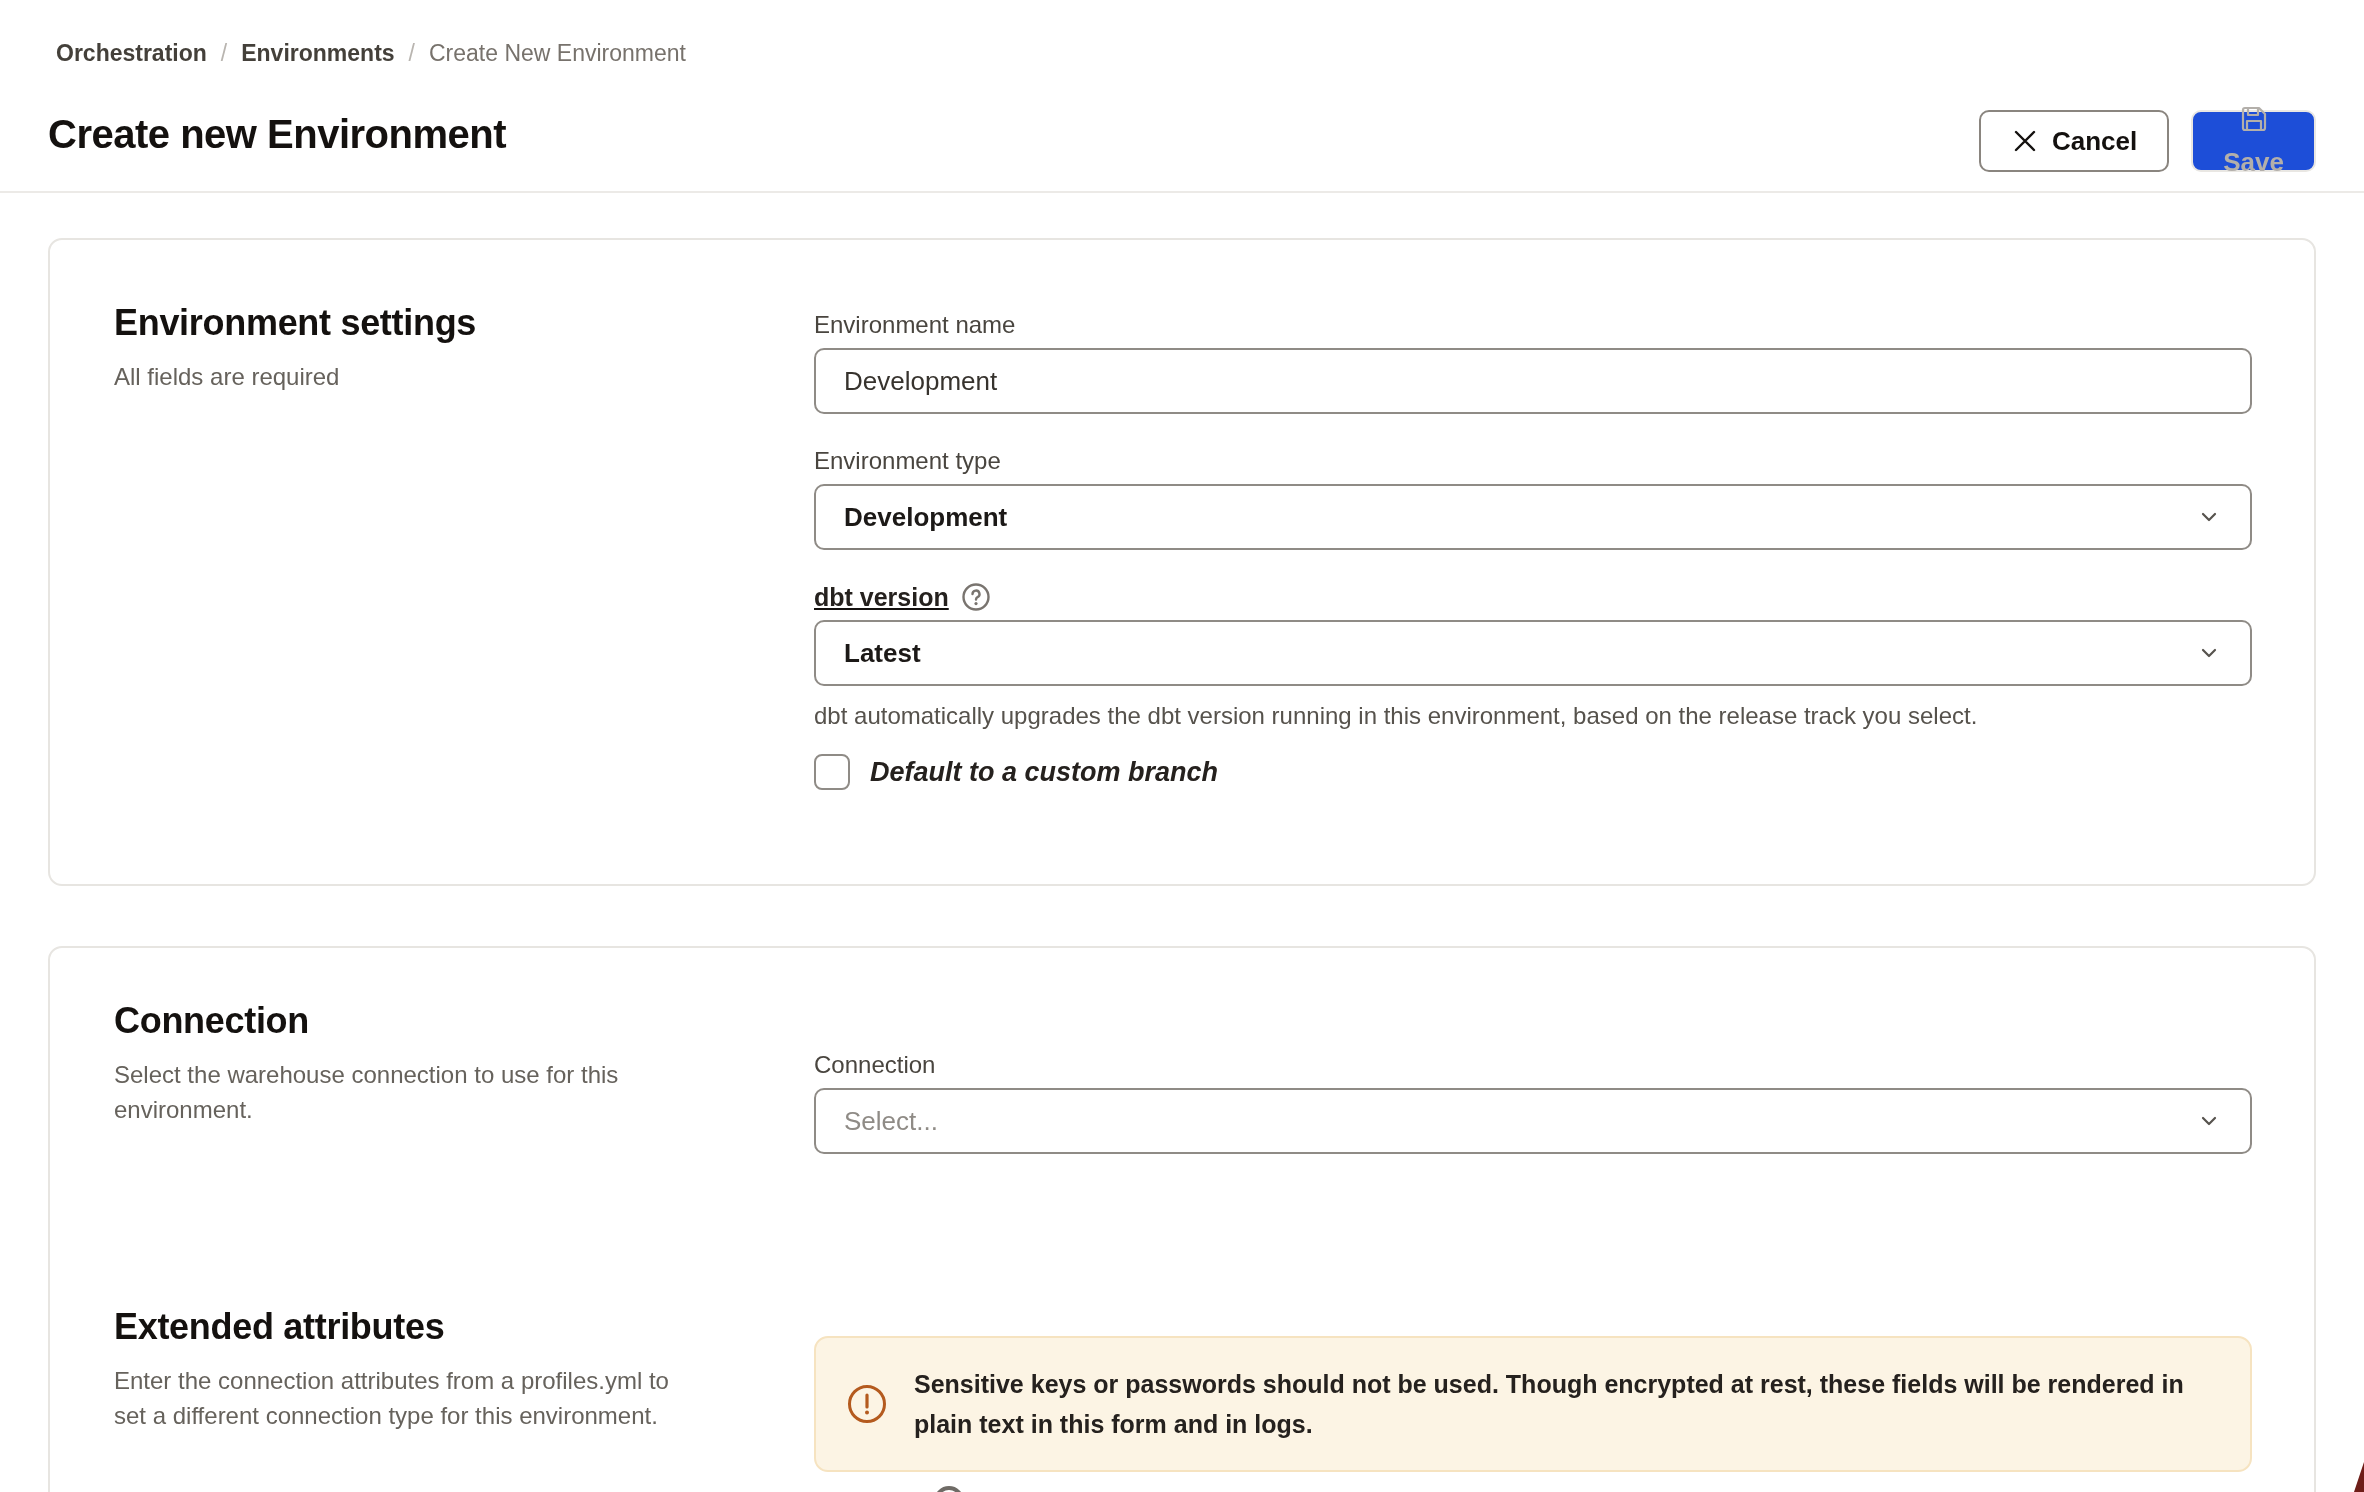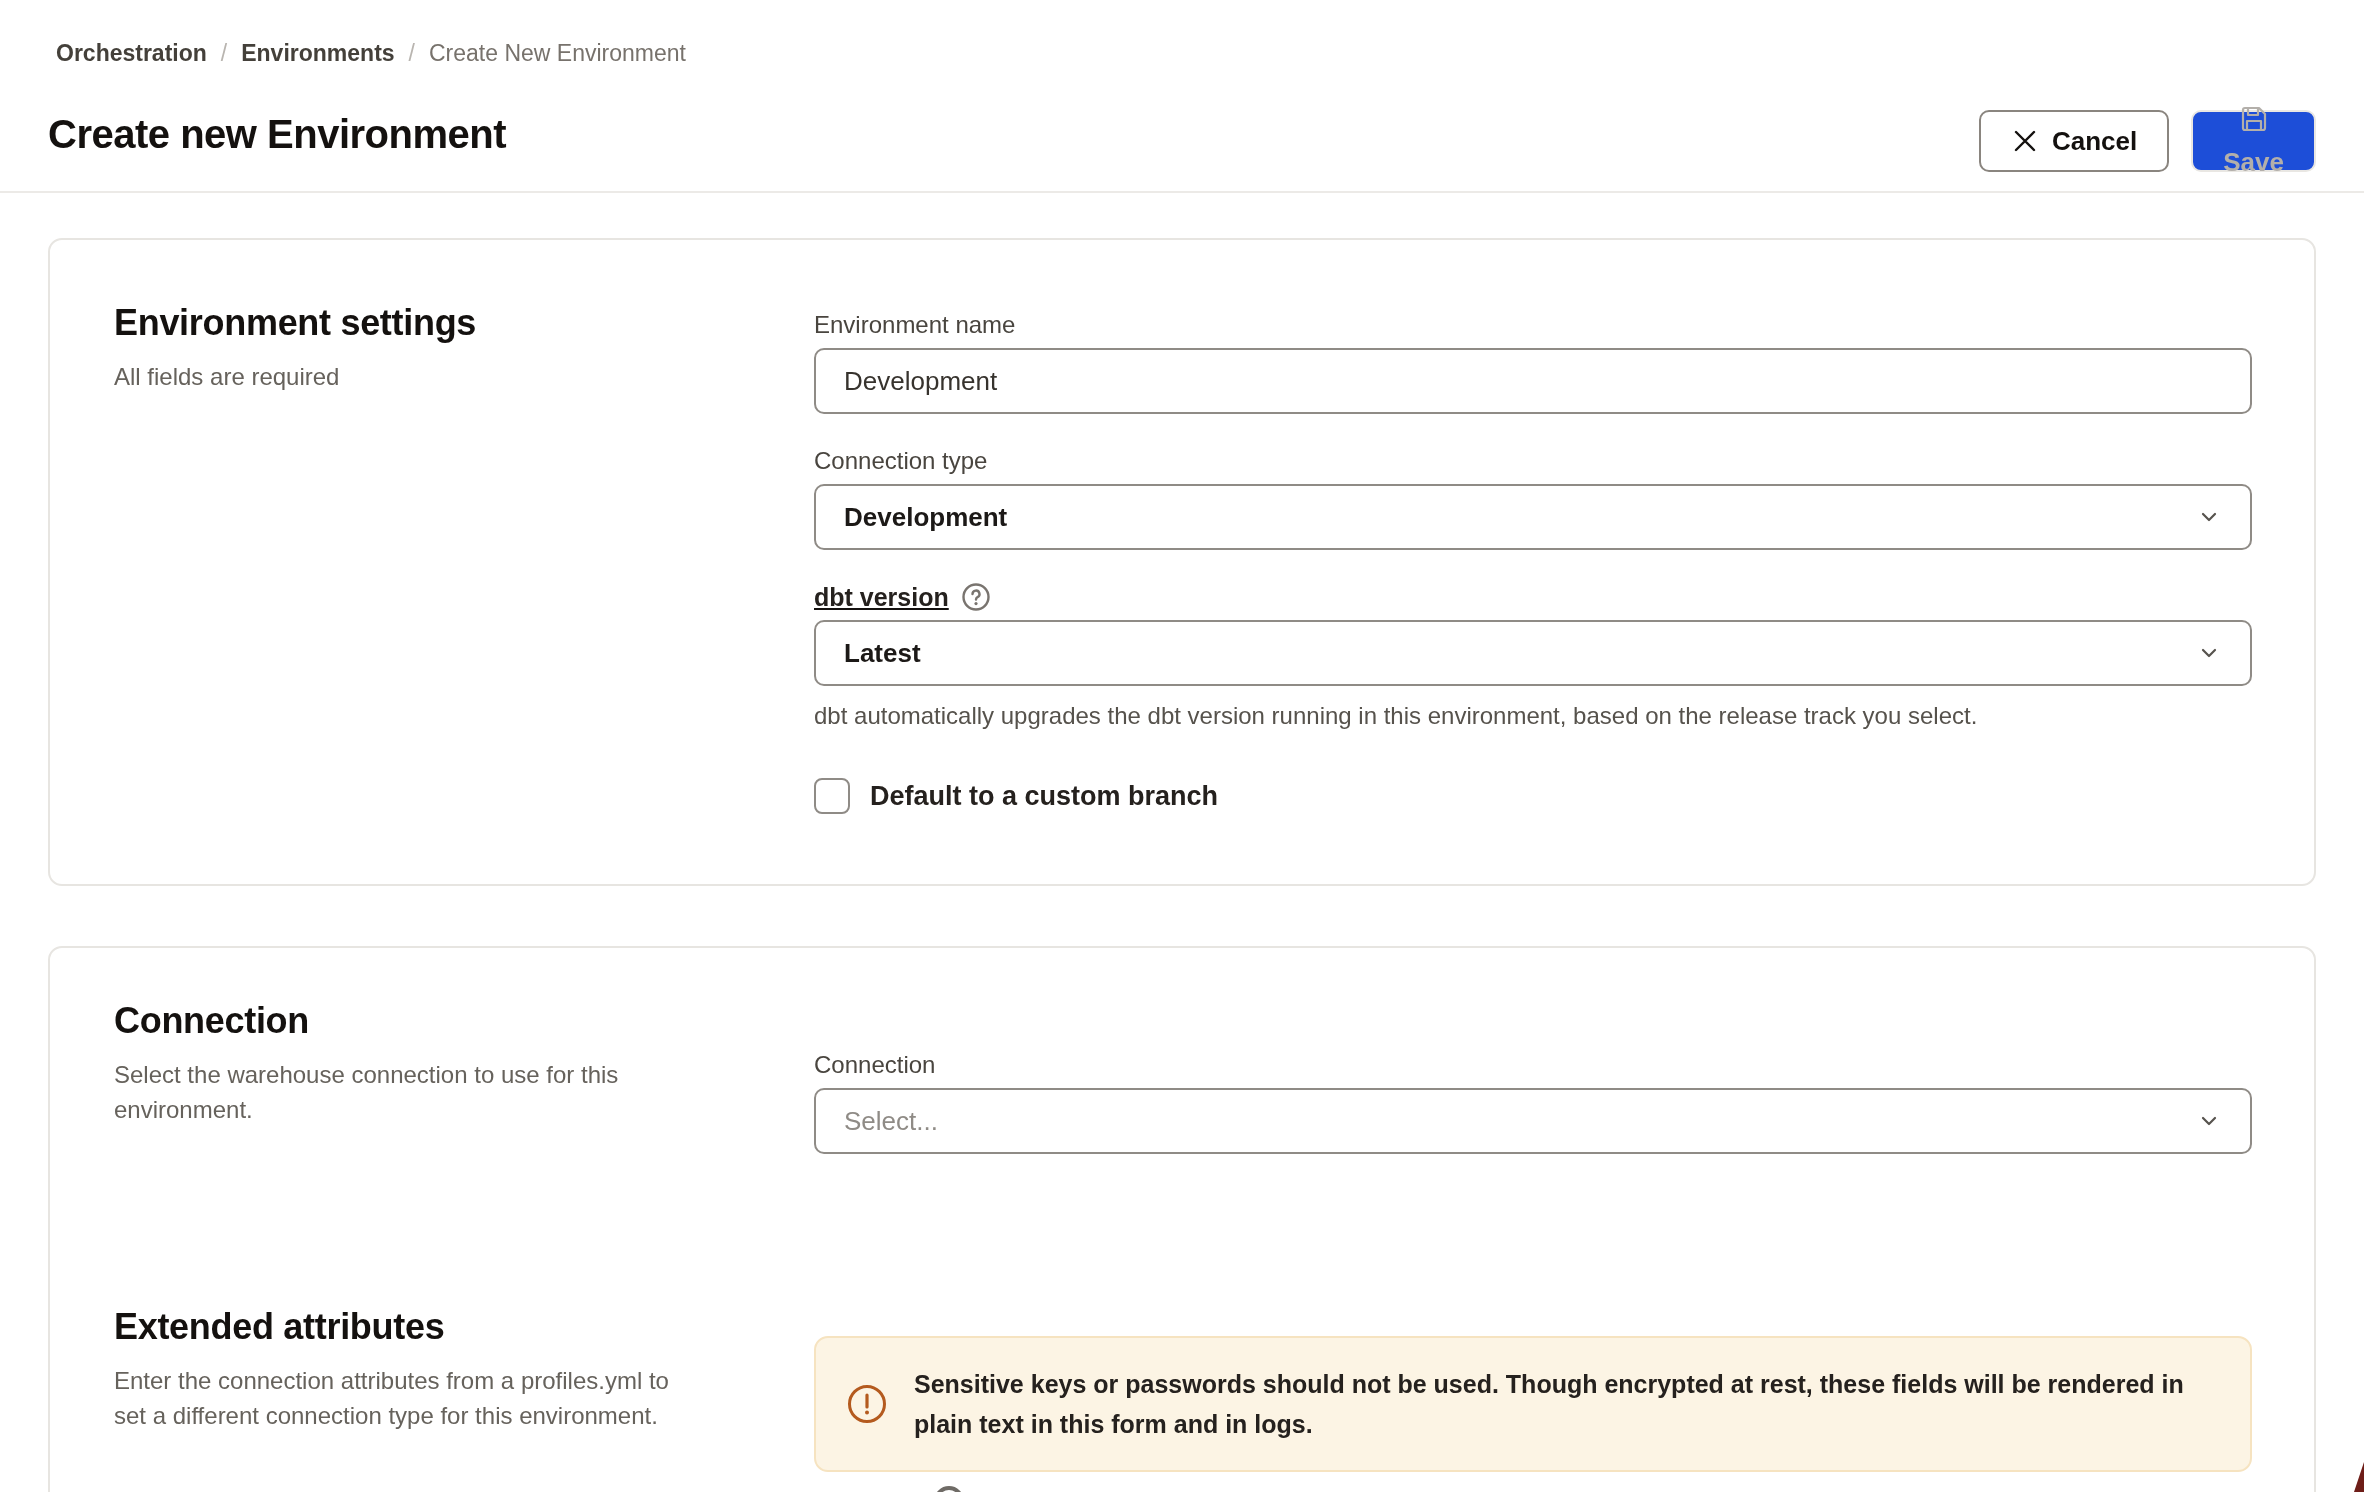--- a/index.html
+++ b/index.html
@@ -45,21 +45,21 @@
     background:#fff; display:flex; align-items:center; padding:0 28px; font-size:26px;
   }
   input.native { border:none; outline:none; width:100%; font-size:26px; color:#37332e;
     font-family:"Liberation Sans", sans-serif; background:transparent; }
   .select { justify-content:space-between; cursor:pointer; }
   .select .value { font-weight:700; color:#1c1917; }
   .select .value.placeholder { font-weight:400; color:#8f8b86; }
 
   .helper { margin-top:16px; font-size:24px; color:#56524c; }
 
-  .check-row { margin-top:48px; display:flex; align-items:center; gap:20px; }
+  .check-row { margin-top:24px; display:flex; align-items:center; gap:20px;font-style:italic; }
   .checkbox { width:36px; height:36px; border:2px solid #8f8b86; border-radius:8px;
     background:#fff; cursor:pointer; flex:none; }
   .check-label { font-size:27px; font-weight:600; color:#25211e; }
 
   .label-row { display:flex; align-items:center; gap:12px;text-decoration:underline; }
 
   
   .banner { margin-top:0; width:100%; background:#fcf4e4; border:2px solid #f6e3c0;
     border-radius:14px; padding:26px 30px; display:flex; align-items:center; gap:26px; }
   .banner-text { font-size:25px; font-weight:600; color:#25211e; line-height:1.6; }
@@ -113,21 +113,21 @@
     <h2 class="section-heading">Environment settings</h2>
     <p class="section-desc">All fields are required</p>
   </div>
 
   <div class="form-col" style="top:0;">
     <div style="margin-top:70px;" class="field-label">Environment name</div>
     <div class="text-input">
       <input class="native" type="text" value="Development" style="">
     </div>
 
-    <div style="margin-top:32px;" class="field-label">Connection type</div>
+    <div style="margin-top:32px;" class="field-label">Environment type</div>
     <div class="select">
       <span class="value">Development</span>
       <span>
         <svg width="26" height="26" viewBox="0 0 26 26">
             <path d="M7 10 L13 16 L19 10" stroke="#57534e" stroke-width="2.2" fill="none" stroke-linecap="round" stroke-linejoin="round"></path>
           </svg>
       </span>
     </div>
 
     <div style="margin-top:32px;" class="label-row">

